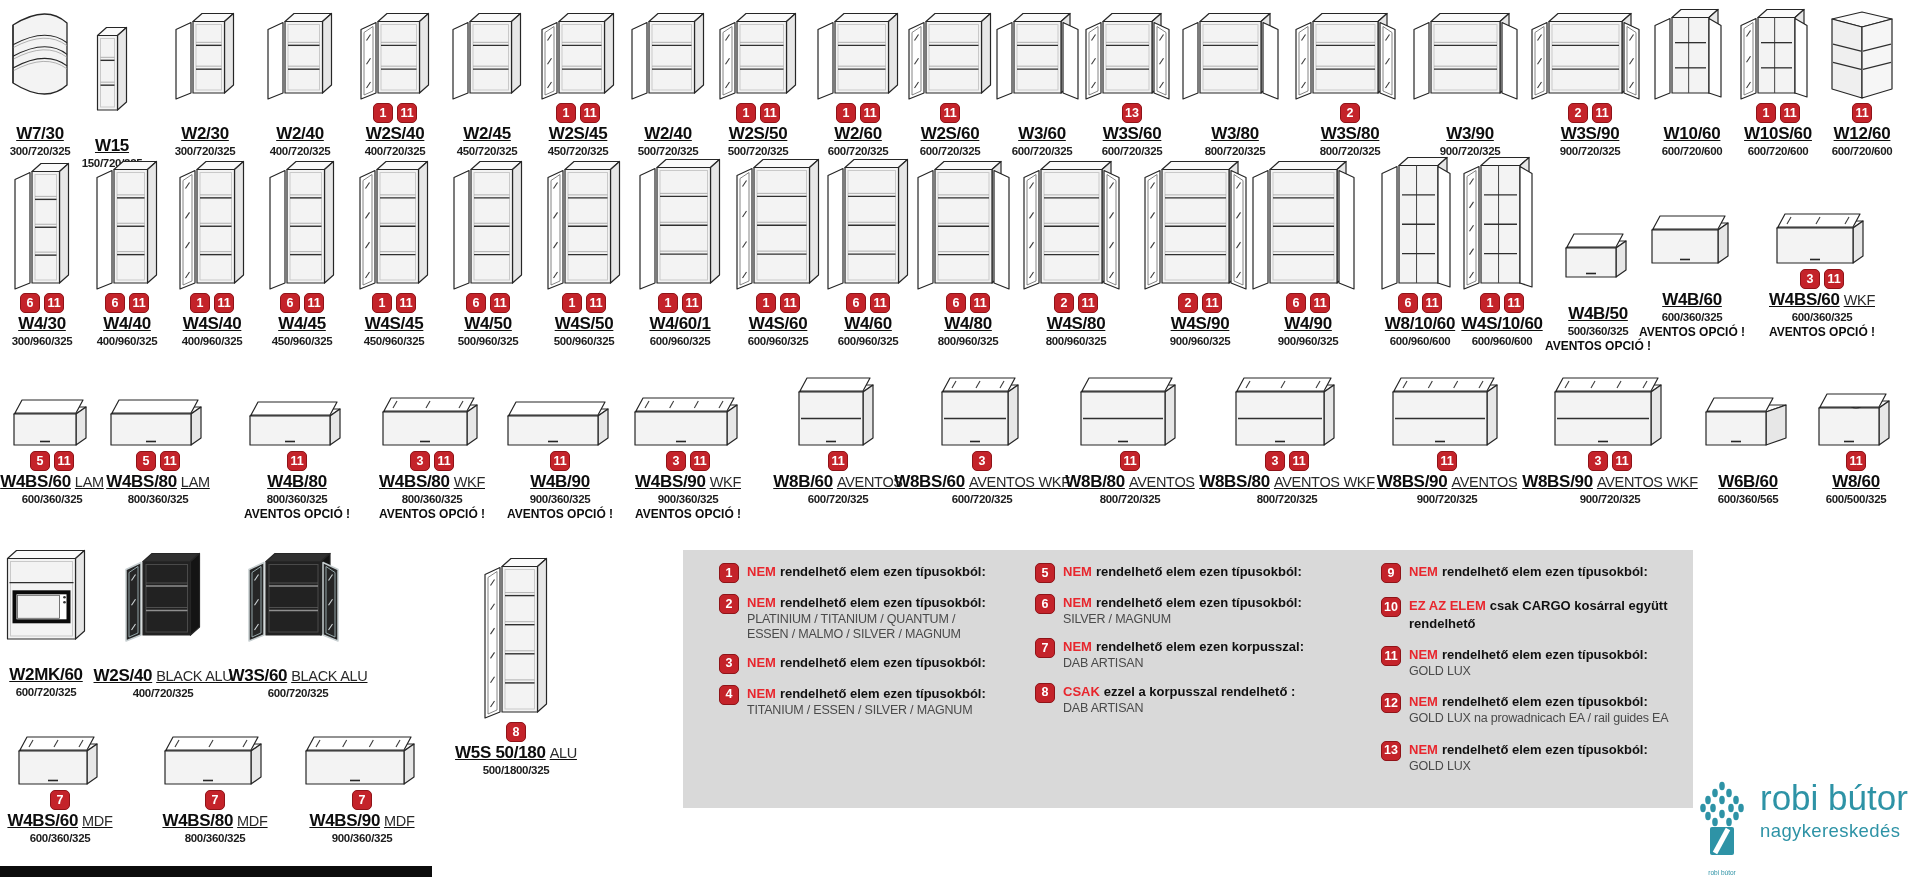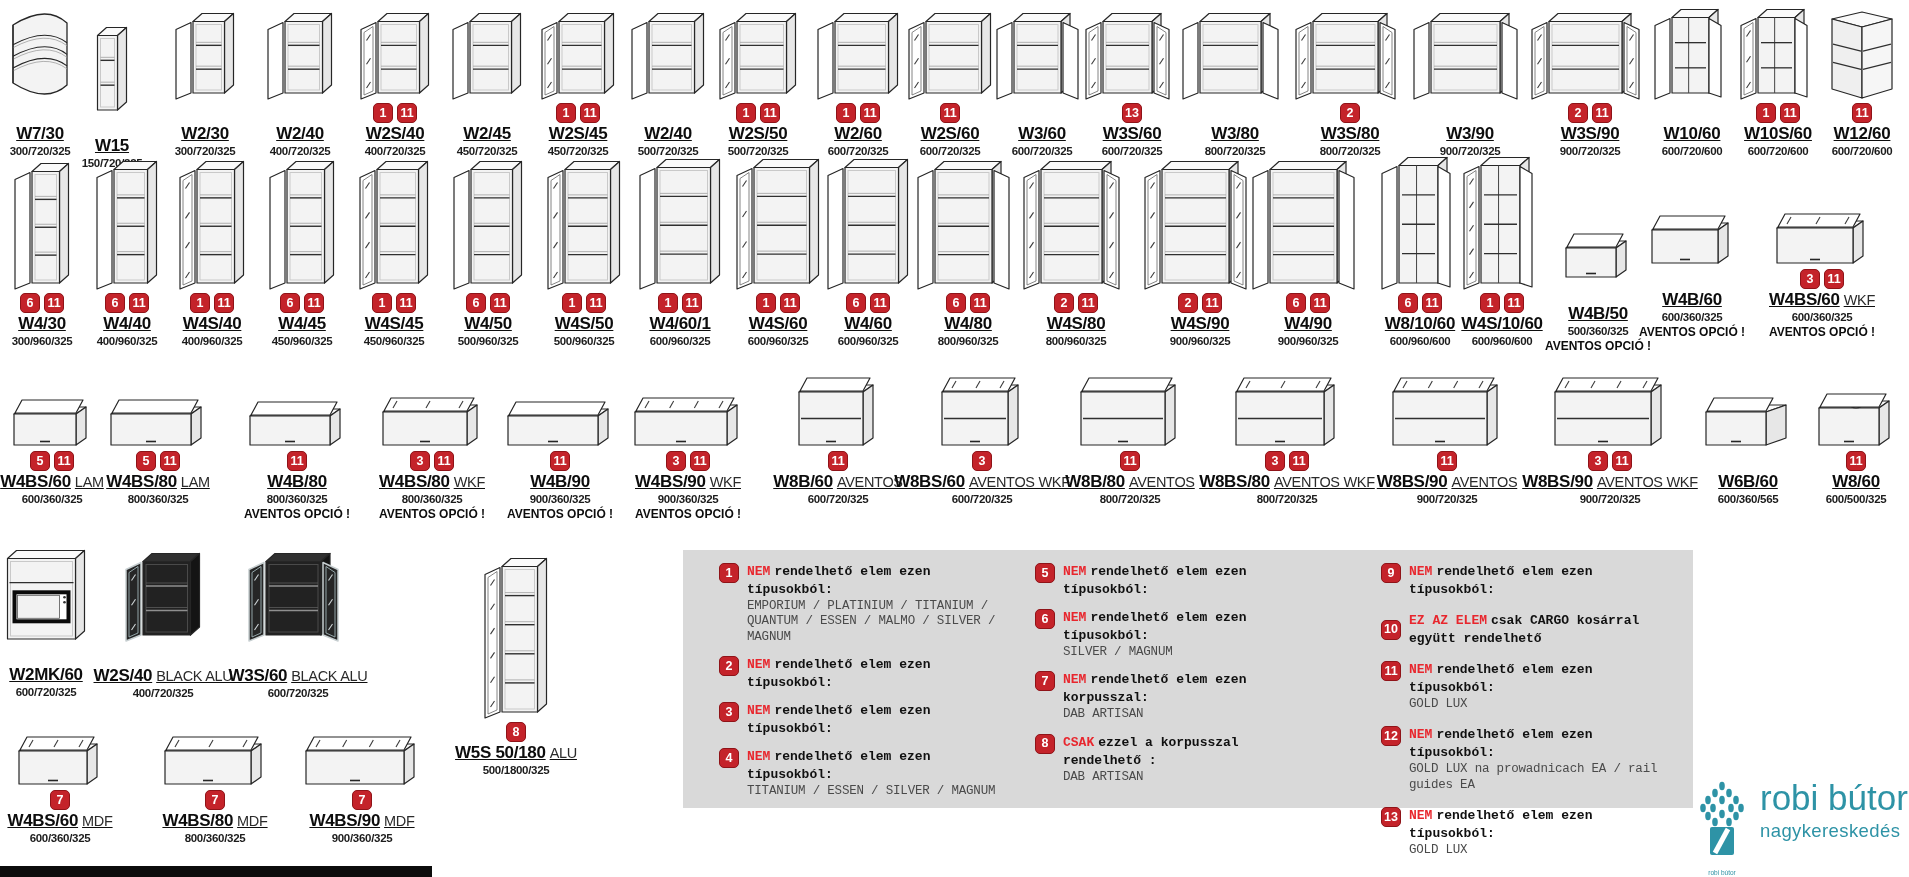--- a/index.html
+++ b/index.html
@@ -14,21 +14,21 @@
          color:#fff;font-weight:700;font-size:12.5px;line-height:1;display:inline-flex;align-items:center;justify-content:center;box-sizing:border-box;}
   .cname,.dims,.note{position:relative;left:50%;transform:translateX(-50%);width:max-content;white-space:nowrap;text-align:center;}
   .cname{font-size:17px;font-weight:700;color:#0d0d0d;letter-spacing:-0.3px;margin-top:1px;text-decoration:underline;}
   .cname .suffix{font-weight:400;font-size:14.5px;color:#2b2b2b;margin-left:4px;}
   .dims{font-size:11.5px;font-weight:600;color:#1c1c1c;letter-spacing:-0.3px;margin-top:1px;}
   .note{font-size:12px;font-weight:700;color:#0d0d0d;margin-top:2px;}
   .legend{position:absolute;background:#d9d9d9;}
   .lcol{position:absolute;top:12px;}
   .litem{display:flex;gap:8px;align-items:flex-start;margin-bottom:10px;}
   .lbadge{margin-top:1px;flex:0 0 auto;}
-  .ltext{min-width:0;font-family:Liberation Mono, monospace;}
+  .ltext{min-width:0;}
   .llead{color:#e8262d;font-weight:700;font-size:13px;margin-right:4px;}
   .lbold{font-weight:700;font-size:13px;color:#101010;}
   .lbody{font-size:12.5px;color:#4a4a4a;line-height:1.22;margin-top:1px;letter-spacing:-0.2px;}
   .logo{position:absolute;left:1694px;top:780px;display:flex;gap:10px;align-items:flex-start;}
   .logo-title{font-size:35px;color:#2e93a6;line-height:1.05;}
   .logo-sub{font-size:18.5px;color:#2e93a6;margin-top:3px;letter-spacing:0.4px;}
   .logo-caption{font-size:6.5px;color:#2e93a6;text-align:center;margin-top:1px;width:56px;}
   .strip{position:absolute;left:0;top:866px;width:432px;height:11px;background:#0c0c0c;}
 </style>
 </head>
@@ -1345,25 +1345,25 @@
           <span class="badge">7</span>
         </div>
         <div class="cname"><b>W4BS/90</b><span class="suffix">MDF</span></div>
         <div class="dims">900/360/325</div>
       </div>
     </div>
   <div class="legend" id="legend" style="left: 683px; top: 550px; width: 1010px; height: 258px;">
       <div class="lcol" style="left: 36px; width: 278px;">
         <div class="litem">
           <span class="badge lbadge">1</span>
-          <div class="ltext"><span class="llead">NEM</span><span class="lbold">rendelhető elem ezen típusokból:</span><div class="lbody">EMPORIUM / PLATINIUM / TITANIUM / QUANTUM / ESSEN / MALMO / SILVER / MAGNUM</div></div>
+          <div class="ltext"><span class="llead">NEM</span><span class="lbold">rendelhető elem ezen típusokból:</span></div>
         </div>
         <div class="litem">
           <span class="badge lbadge">2</span>
-          <div class="ltext"><span class="llead">NEM</span><span class="lbold">rendelhető elem ezen típusokból:</span></div>
+          <div class="ltext"><span class="llead">NEM</span><span class="lbold">rendelhető elem ezen típusokból:</span><div class="lbody">PLATINIUM / TITANIUM / QUANTUM / ESSEN / MALMO / SILVER / MAGNUM</div></div>
         </div>
         <div class="litem">
           <span class="badge lbadge">3</span>
           <div class="ltext"><span class="llead">NEM</span><span class="lbold">rendelhető elem ezen típusokból:</span></div>
         </div>
         <div class="litem">
           <span class="badge lbadge">4</span>
           <div class="ltext"><span class="llead">NEM</span><span class="lbold">rendelhető elem ezen típusokból:</span><div class="lbody">TITANIUM /  ESSEN / SILVER / MAGNUM</div></div>
         </div>
       </div>
@@ -1383,21 +1383,21 @@
         <div class="litem">
           <span class="badge lbadge">8</span>
           <div class="ltext"><span class="llead">CSAK</span><span class="lbold">ezzel a korpusszal rendelhető :</span><div class="lbody">DAB ARTISAN</div></div>
         </div>
       </div>
       <div class="lcol" style="left: 698px; width: 300px;">
         <div class="litem" style="margin-bottom: 13px;">
           <span class="badge lbadge">9</span>
           <div class="ltext"><span class="llead">NEM</span><span class="lbold">rendelhető elem ezen típusokból:</span></div>
         </div>
-        <div class="litem" style="margin-bottom: 13px; align-items: center;">
+        <div class="litem" style="margin-bottom: 13px;">
           <span class="badge lbadge">10</span>
           <div class="ltext"><span class="llead">EZ AZ ELEM</span><span class="lbold">csak CARGO kosárral  együtt rendelhető</span></div>
         </div>
         <div class="litem" style="margin-bottom: 13px;">
           <span class="badge lbadge">11</span>
           <div class="ltext"><span class="llead">NEM</span><span class="lbold">rendelhető elem ezen típusokból:</span><div class="lbody">GOLD LUX</div></div>
         </div>
         <div class="litem" style="margin-bottom: 13px;">
           <span class="badge lbadge">12</span>
           <div class="ltext"><span class="llead">NEM</span><span class="lbold">rendelhető elem ezen típusokból:</span><div class="lbody">GOLD LUX na prowadnicach EA / rail guides EA</div></div>

